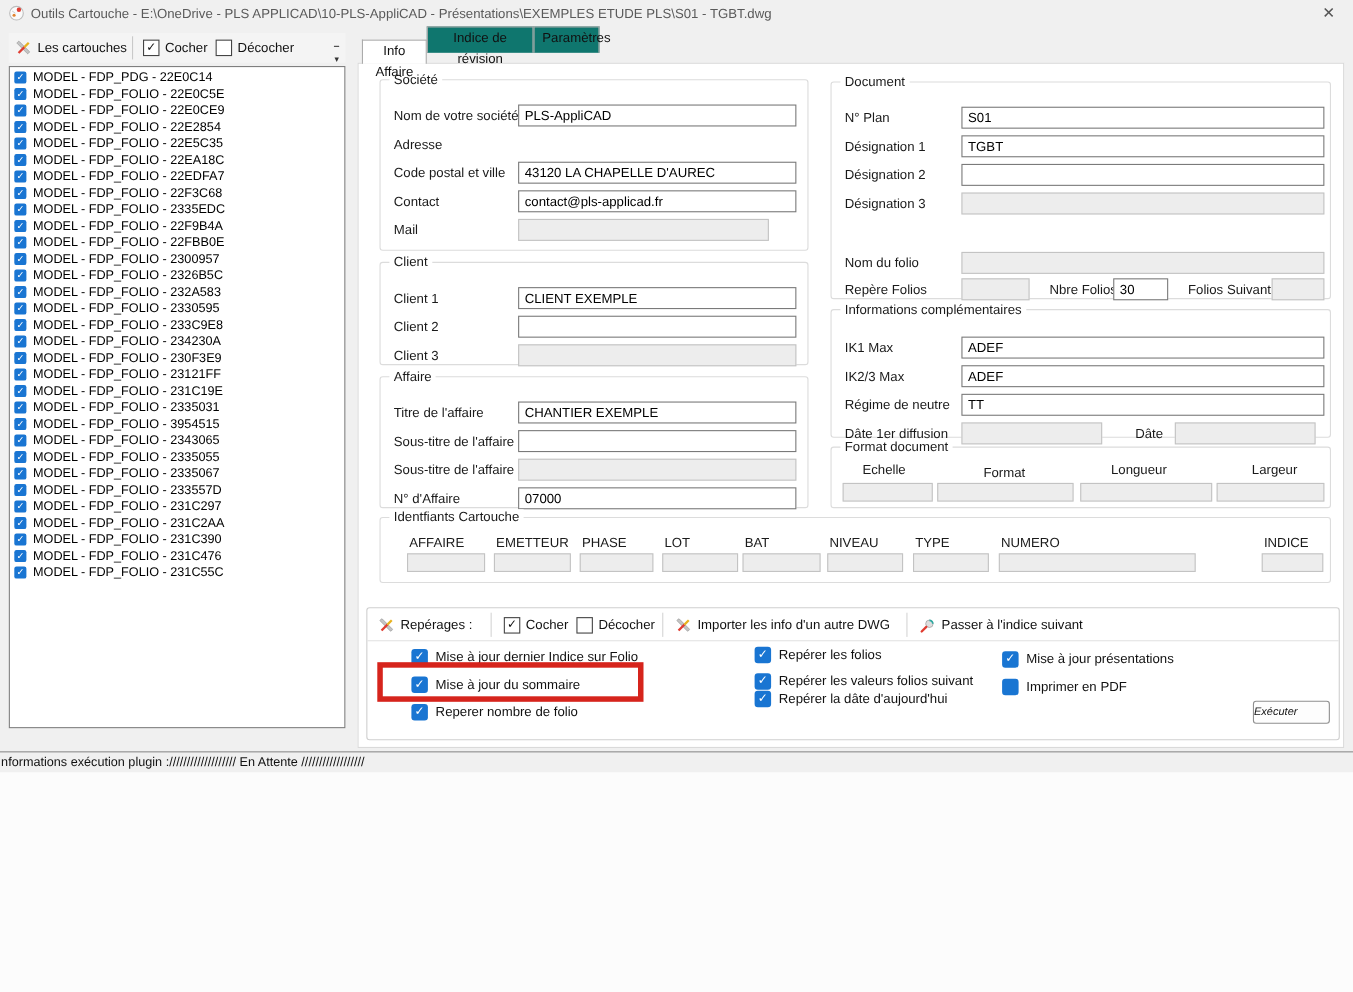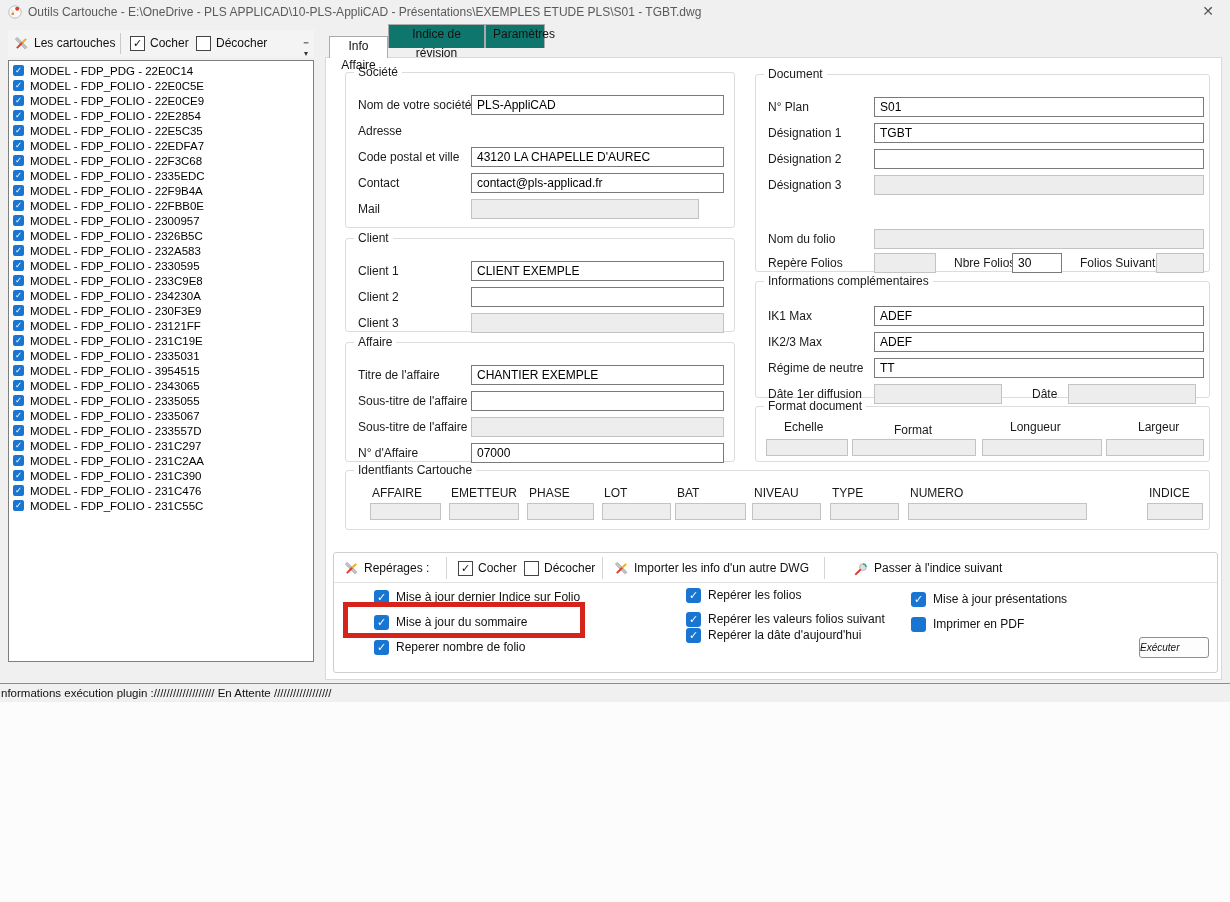--- a/index.html
+++ b/index.html
@@ -116,20 +116,24 @@
       <div class="lrow">
         <span class="chk sm on"></span>
         <span class="ltxt">MODEL - FDP_FOLIO - 22E2854</span>
       </div>
 
       <div class="lrow">
         <span class="chk sm on"></span>
         <span class="ltxt">MODEL - FDP_FOLIO - 22E5C35</span>
       </div>
 
+      <div class="lrow">
+        <span class="chk sm on"></span>
+        <span class="ltxt">MODEL - FDP_FOLIO - 22EA18C</span>
+      </div>
 
       <div class="lrow">
         <span class="chk sm on"></span>
         <span class="ltxt">MODEL - FDP_FOLIO - 22EDFA7</span>
       </div>
 
       <div class="lrow">
         <span class="chk sm on"></span>
         <span class="ltxt">MODEL - FDP_FOLIO - 22F3C68</span>
       </div>
@@ -380,21 +384,21 @@
       <div class="bsep" style="left:268px;"></div>
       <div class="tbtn" style="left:280px;top:4px;">
         <svg class="icon" width="15" height="15" viewBox="0 0 16 16">
           <rect x="0" y="6.6" width="15" height="2.8" rx="0.6" transform="rotate(45 8 8)" fill="#c4c4c4" stroke="#8a8a8a" stroke-width="0.5"></rect>
           <rect x="1" y="6.9" width="8" height="2.2" transform="rotate(-45 8 8)" fill="#e03c31"></rect>
           <rect x="9" y="6.9" width="6" height="2.2" transform="rotate(-45 8 8)" fill="#e8b21e"></rect>
         </svg>
         <span class="tlabel">Importer  les info d'un autre DWG</span>
       </div>
       <div class="bsep" style="left:490px;"></div>
-      <div class="tbtn" style="left:520px;top:4px;">
+      <div class="tbtn" style="left:502px;top:4px;">
         <svg class="icon" width="15" height="15" viewBox="0 0 16 16">
           <circle cx="9.5" cy="6.5" r="3.6" fill="#dedede" stroke="#9a9a9a" stroke-width="0.7"></circle>
           <path d="M2 14 L6.5 9.5" stroke="#e03c31" stroke-width="2.2" stroke-linecap="round"></path>
           <path d="M9.5 3.2 a3.3 3.3 0 0 1 3.3 3.3" stroke="#2aa8a0" stroke-width="1.6" fill="none"></path>
         </svg>
         <span class="tlabel">Passer à l'indice suivant</span>
       </div>
     </div>
 
     <div style="position:absolute;left:40px;top:36px;">

